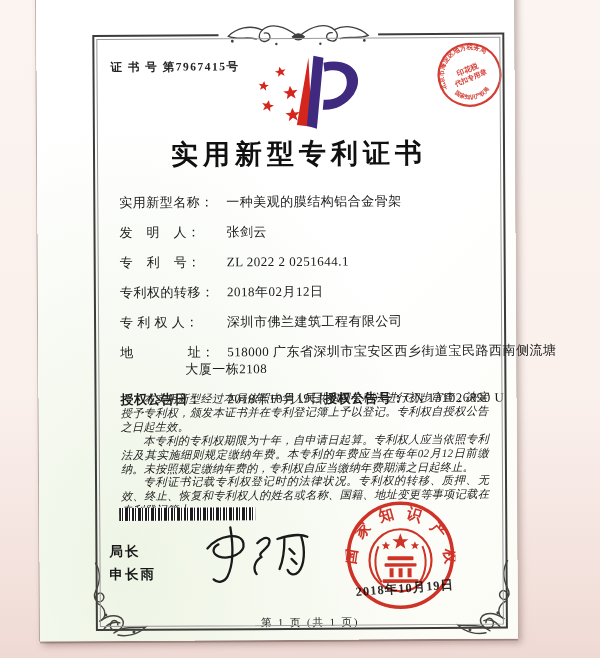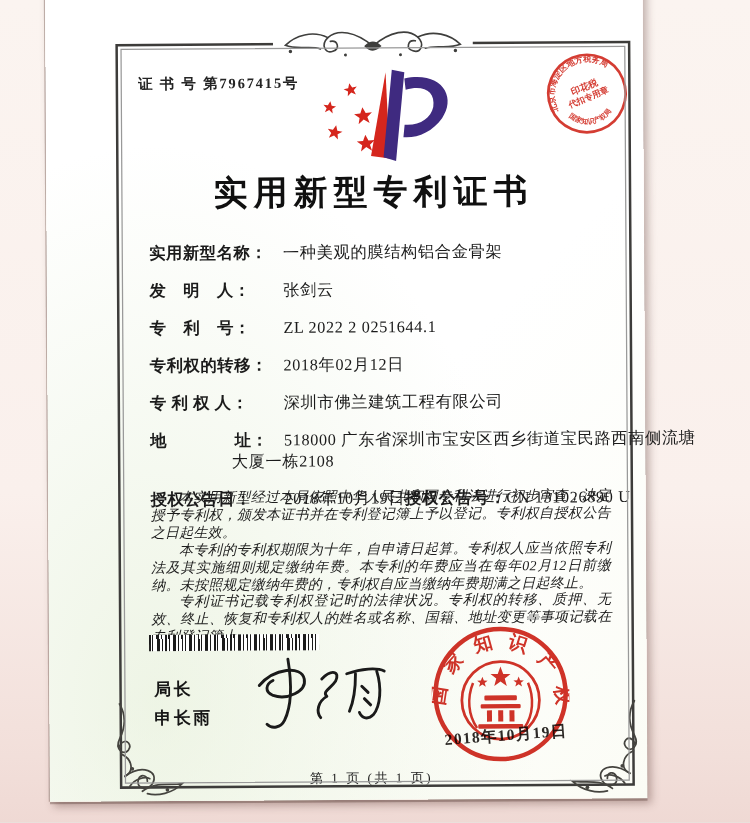--- a/index.html
+++ b/index.html
@@ -14,37 +14,37 @@
     box-shadow:3px 4px 7px rgba(90,55,50,.38),-1px 0 0 rgba(150,128,120,.55),0 2px 0 rgba(80,55,50,.35);}
   .frame{position:absolute;left:56px;top:46px;width:408px;height:592px;border:2px solid #3d3c3a;}
   .frame::after{content:"";position:absolute;inset:2px;border:1px solid #999;pointer-events:none;}
   .abs{position:absolute;}
   .certno{left:16px;top:23px;font-size:11.5px;letter-spacing:1.5px;font-weight:600;color:#242424;}
   .logo{left:152px;top:16px;width:120px;height:80px;}
   .title{left:0;top:100px;width:100%;text-align:center;font-size:27px;font-weight:700;
     letter-spacing:5px;color:#101010;white-space:nowrap;}
   .fields{left:24px;top:159px;width:364px;font-size:13px;color:#1b1b1b;}
   .frow{margin-bottom:16px;line-height:14px;white-space:nowrap;}
-  .flabel{display:inline-block;width:107px;font-weight:700;letter-spacing:.5px;vertical-align:top;}
+  .flabel{display:inline-block;width:107px;font-weight:400;letter-spacing:.5px;vertical-align:top;}
   .fvalue{font-weight:500;letter-spacing:.5px;}
   .addr2{margin-left:65px;margin-top:3px;font-weight:500;letter-spacing:.5px;}
   .grantrow{display:flex;justify-content:space-between;white-space:nowrap;}
   .grant-left .flabel,.grant-right .glabel{font-weight:700;}
   .glabel{letter-spacing:.5px;}
   .paras{left:24px;top:356px;width:368px;font-size:11.2px;line-height:13.9px;
     text-align:justify;font-style:italic;color:#1e1e1e;}
   .paras p{margin:0;text-indent:2em;letter-spacing:.2px;}
   .barcode{left:22px;top:471px;width:136px;height:13px;
     background:repeating-linear-gradient(90deg,#1b1b1b 0 1.4px,#fff 1.4px 2.6px,#1b1b1b 2.6px 3.5px,#fff 3.5px 6px,#1b1b1b 6px 8.4px,#fff 8.4px 10px,#1b1b1b 10px 10.8px,#fff 10.8px 13px);}
-  .director{left:26px;top:503px;font-size:13.5px;font-weight:700;line-height:23px;color:#161616;letter-spacing:2px;}
+  .director{left:12px;top:503px;font-size:13.5px;font-weight:700;line-height:23px;color:#161616;letter-spacing:2px;}
   .signature{left:96px;top:486px;width:120px;height:62px;}
   .seal{left:248px;top:465px;width:110px;height:110px;mix-blend-mode:multiply;opacity:.93;}
   .sealdate{left:258px;top:545px;font-size:12.5px;color:#2e2a28;letter-spacing:1px;
     transform:rotate(-4deg);mix-blend-mode:multiply;white-space:nowrap;font-weight:600;}
-  .footer{left:150px;top:580px;font-size:10.5px;letter-spacing:2px;color:#222;}
+  .footer{left:163px;top:580px;font-size:10.5px;letter-spacing:2px;color:#222;}
   .taxstamp{left:341px;top:6px;width:68px;height:68px;transform:rotate(-22deg);opacity:.88;}
   .orn-top{left:50%;top:-15px;transform:translateX(-50%);}
   .corner{width:58px;height:78px;}
   .corner-bl{left:-8px;bottom:-8px;}
   .corner-br{right:-8px;bottom:-8px;transform:scaleX(-1);}
 </style>
 </head>
 <body>
 
 <div class="photo">

